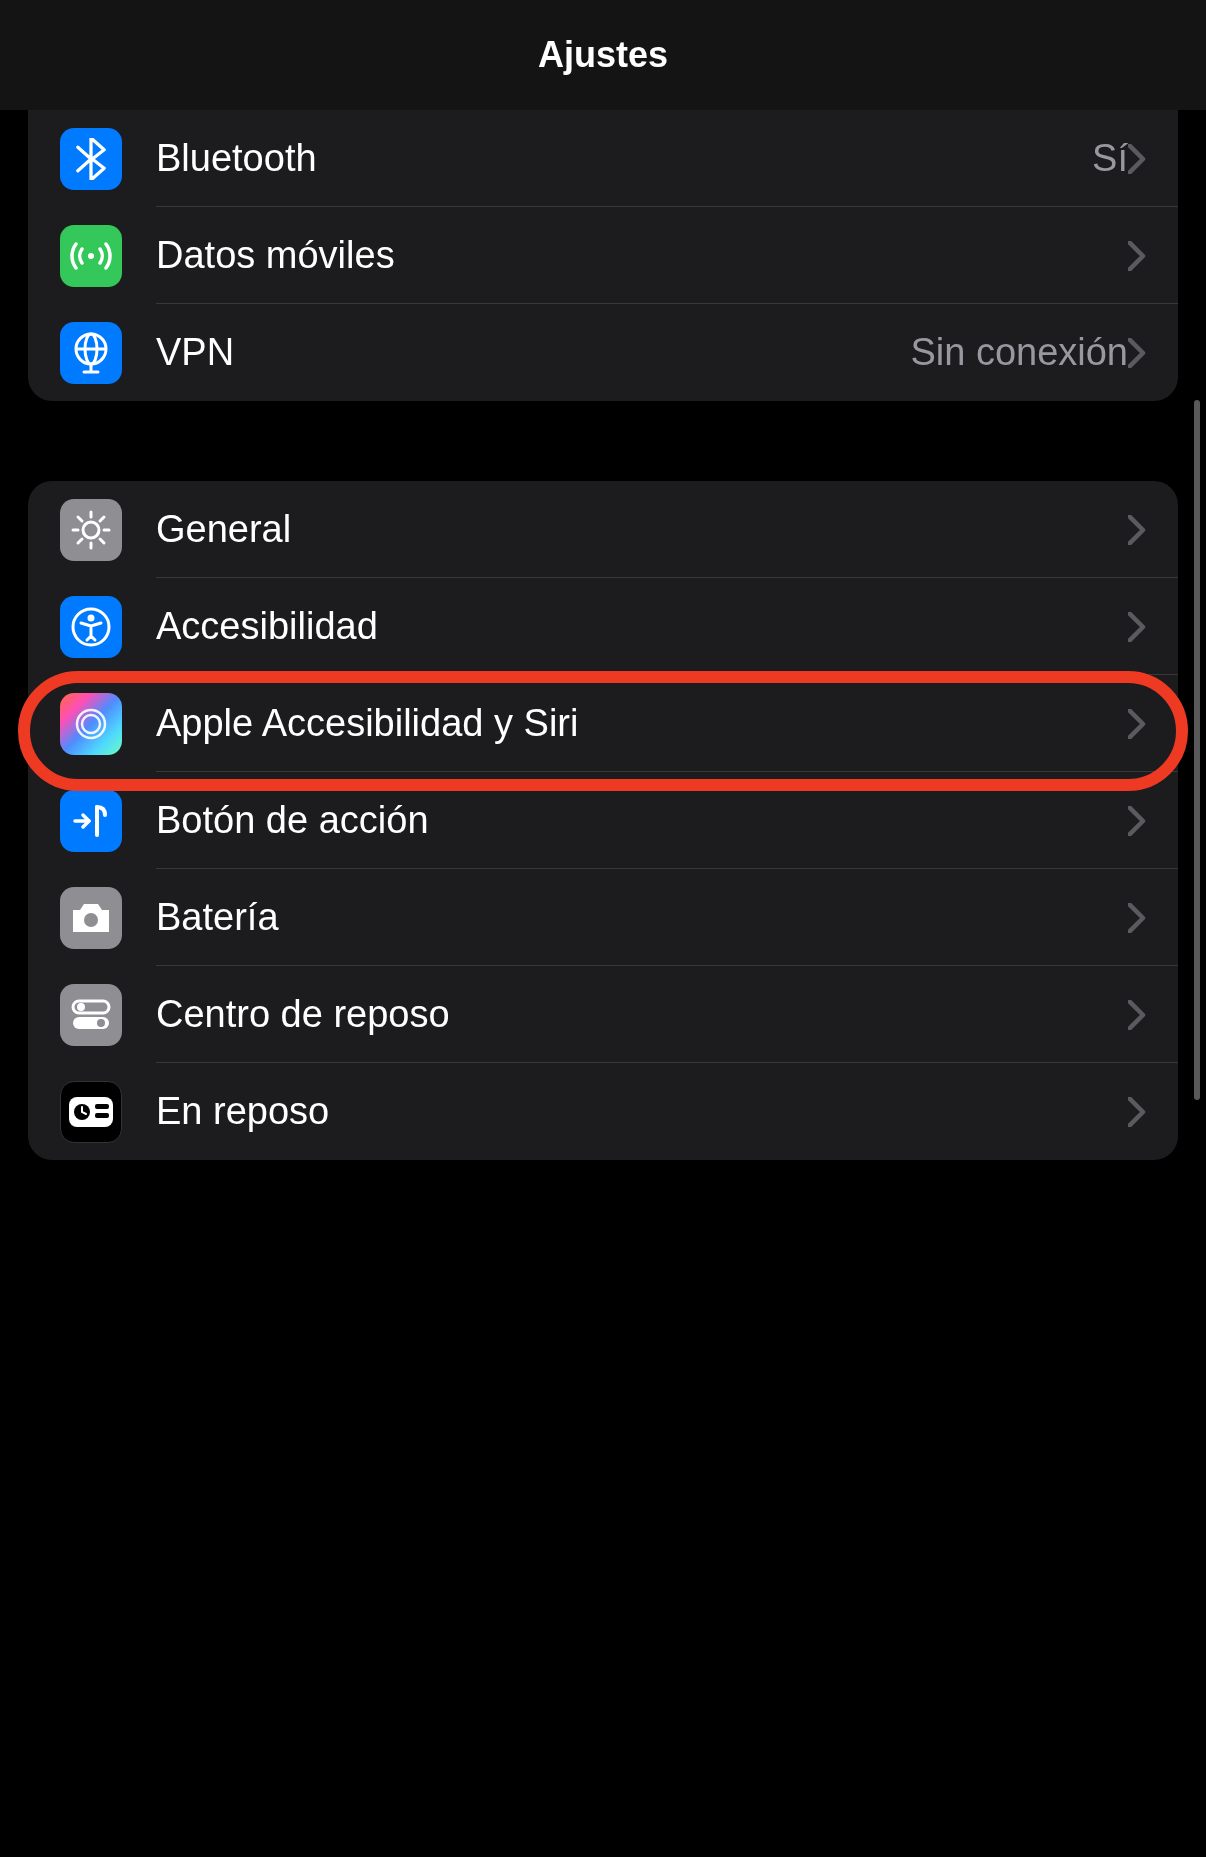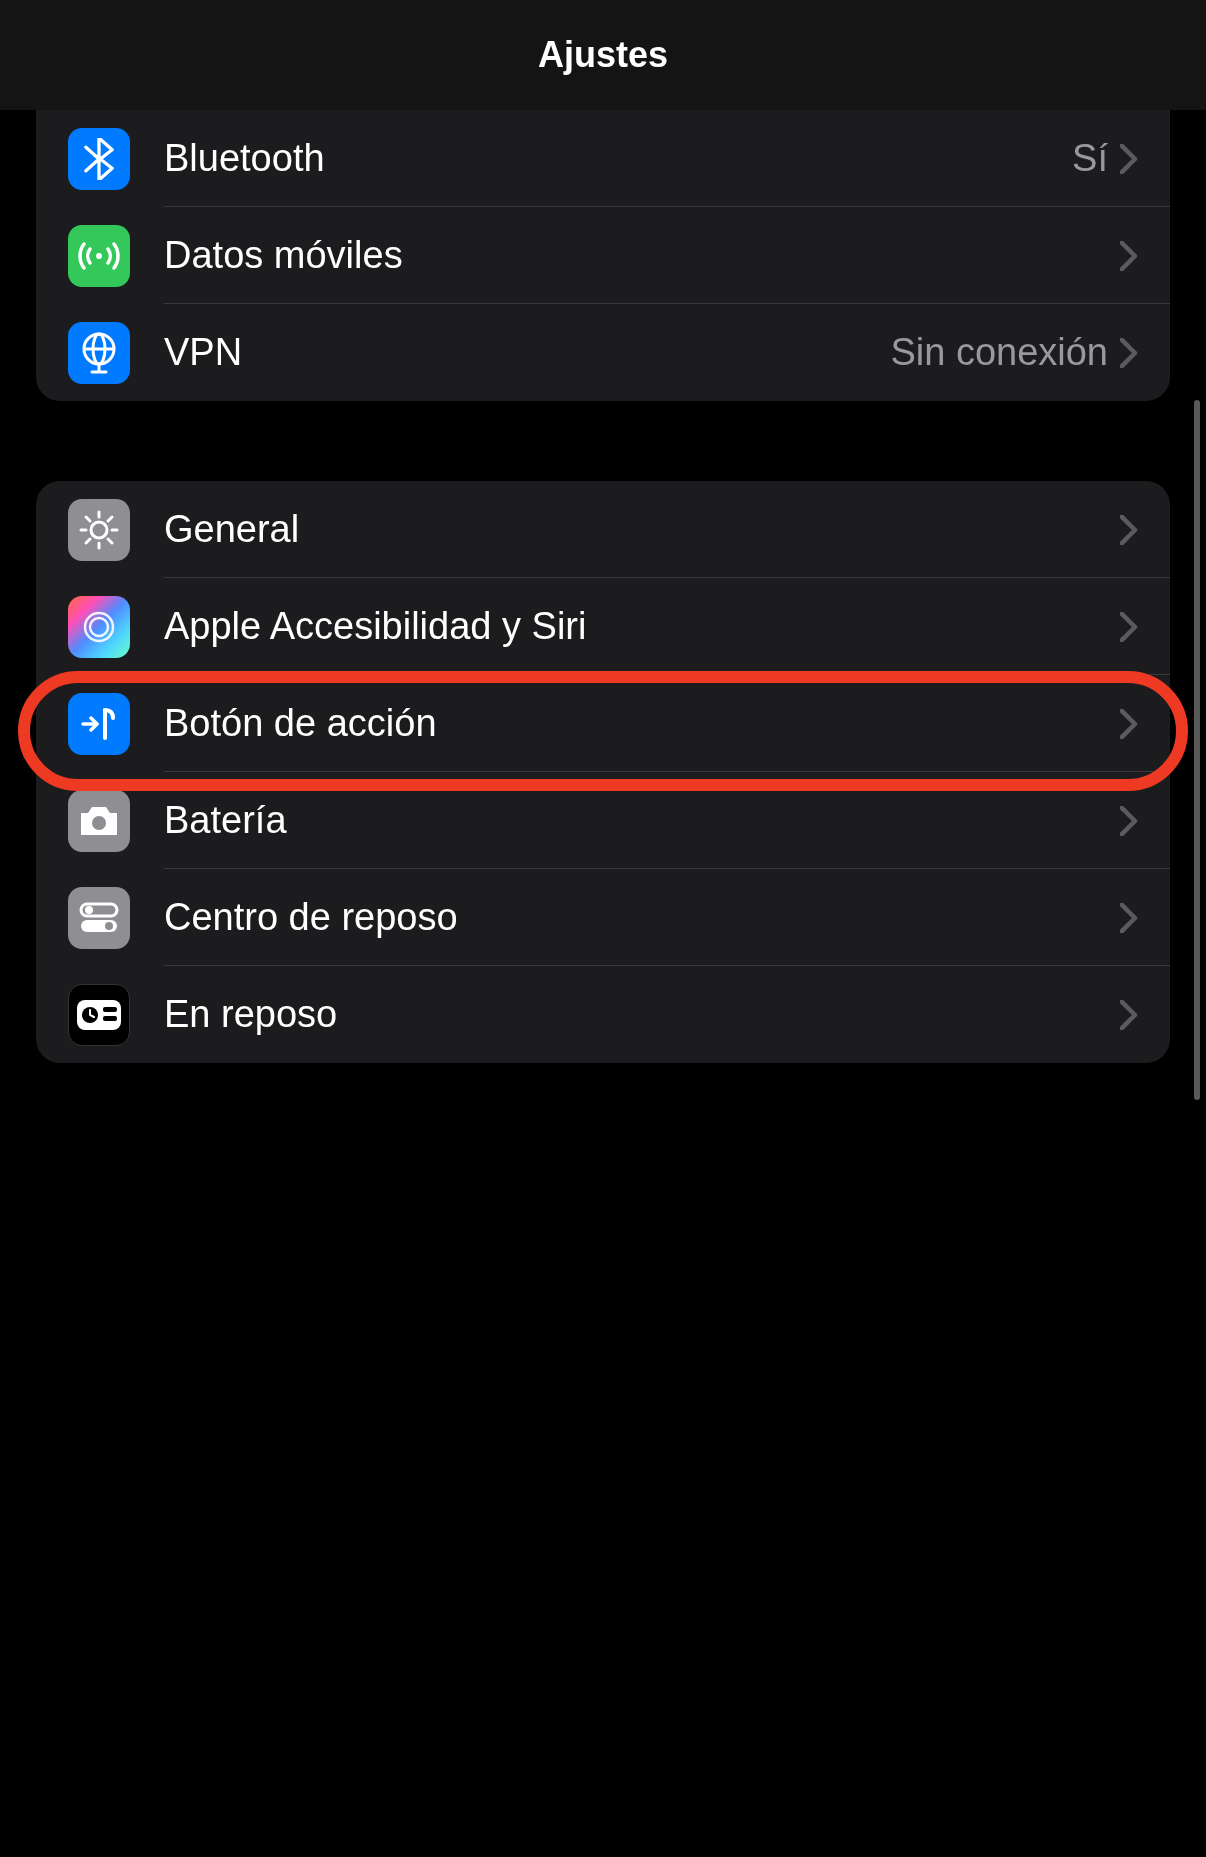--- a/index.html
+++ b/index.html
@@ -15,21 +15,21 @@
     .header {
       height: 110px;
       display: flex;
       align-items: center;
       justify-content: center;
       background: rgba(28,28,30,0.7);
       font-size: 36px;
       font-weight: 600;
     }
     .content {
-      padding: 0 36px;
+      padding: 0 28px;
     }
     .group {
       background: #1c1c1e;
       border-radius: 24px;
       overflow: hidden;
       margin-bottom: 80px;
     }
     .group:first-of-type {
       margin-top: 0;
       border-top-left-radius: 0;
@@ -63,21 +63,21 @@
     }
     .label {
       font-size: 38px;
       font-weight: 400;
       color: #fff;
       flex: 1;
     }
     .value {
       font-size: 38px;
       color: #98989f;
-      margin-right: 12px;
+      margin-right: 0;
     }
     .chevron {
       color: #5a5a5f;
       flex-shrink: 0;
     }
     .highlight {
       position: absolute;
       border: 12px solid #ef3a23;
       border-radius: 60px;
       left: 18px;
@@ -182,20 +182,33 @@
               <line x1="13" y1="31" x2="9" y2="35"></line>
           </g>
         </svg>
       </div>
       <div class="label">General</div>
       <svg class="chevron" width="18" height="30" viewBox="0 0 12 20">
           <path d="M1 1l9 9-9 9" stroke="currentColor" stroke-width="3" fill="none" stroke-linecap="round" stroke-linejoin="round"></path>
         </svg>
     </div>
 
+    <div class="row">
+      <div class="icon-wrap ic-blue">
+        <svg width="44" height="44" viewBox="0 0 44 44" fill="none">
+          <circle cx="22" cy="22" r="18" stroke="#fff" stroke-width="3"></circle>
+          <circle cx="22" cy="13" r="3.5" fill="#fff"></circle>
+          <path d="M12 18l10 3 10-3M22 21v10M18 35l4-4 4 4" stroke="#fff" stroke-width="3" stroke-linecap="round" stroke-linejoin="round"></path>
+        </svg>
+      </div>
+      <div class="label">Accesibilidad</div>
+      <svg class="chevron" width="18" height="30" viewBox="0 0 12 20">
+          <path d="M1 1l9 9-9 9" stroke="currentColor" stroke-width="3" fill="none" stroke-linecap="round" stroke-linejoin="round"></path>
+        </svg>
+    </div>
 
     <div class="row">
       <div class="icon-wrap ic-gradient">
         <svg width="44" height="44" viewBox="0 0 44 44" fill="none">
           <circle cx="22" cy="22" r="14" stroke="#fff" stroke-width="2.5" opacity="0.9"></circle>
           <circle cx="22" cy="22" r="9" stroke="#fff" stroke-width="2.5" opacity="0.9"></circle>
         </svg>
       </div>
       <div class="label">Apple Accesibilidad y Siri</div>
       <svg class="chevron" width="18" height="30" viewBox="0 0 12 20">

